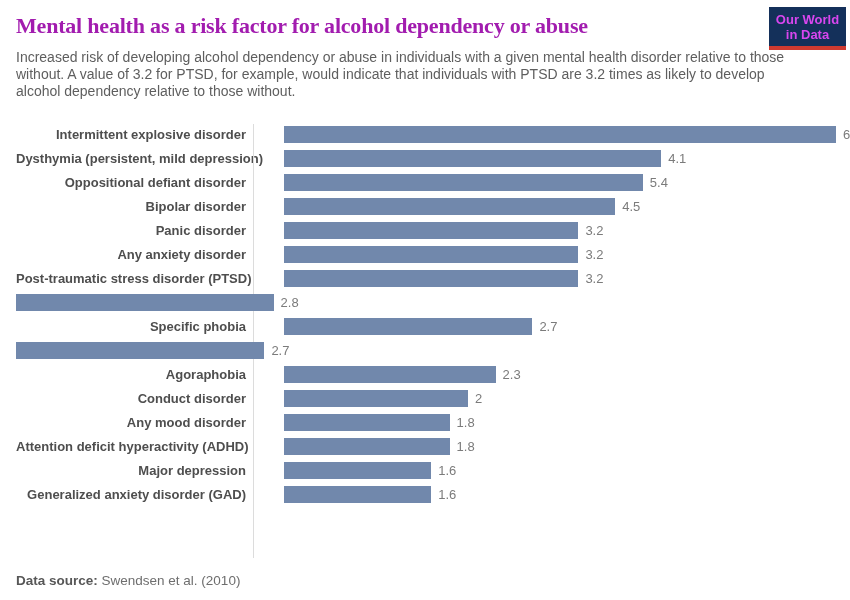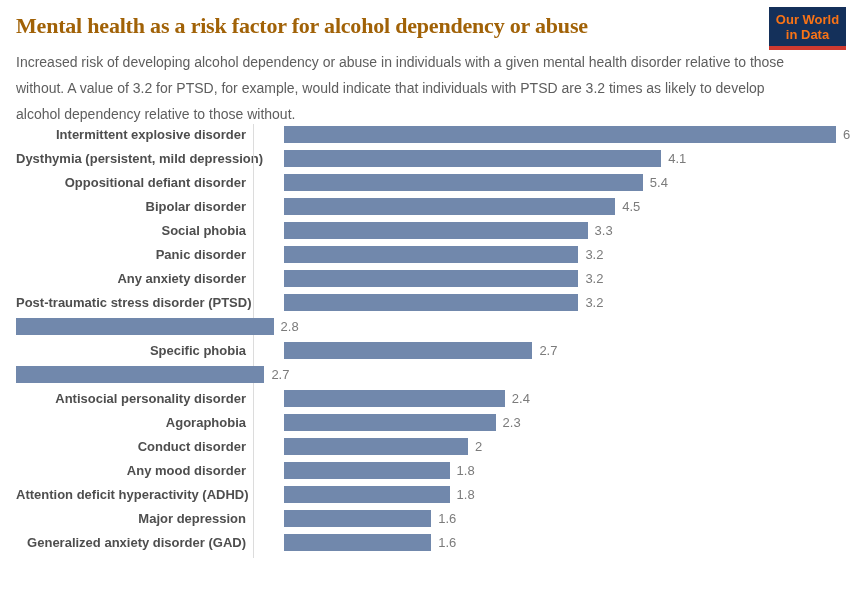--- a/index.html
+++ b/index.html
@@ -10,46 +10,46 @@
     width: 850px;
     height: 600px;
     background: #ffffff;
     overflow: hidden;
   }
   header { padding: 13px 16px 0 16px; position: relative; }
   .page-title {
     font-family: "Liberation Serif", "DejaVu Serif", serif;
     font-size: 22px;
     font-weight: bold;
-    color: #a16207;
+    color: #a21caf;
     letter-spacing: -0.2px;
     margin: 0;
     padding-right: 90px;
   }
   .owid-logo {
     position: absolute;
     top: 7px;
     right: 4px;
     width: 77px;
     height: 43px;
     background: #14305a;
     border-bottom: 4px solid #cf3a30;
-    color: #f97316;
+    color: #d946ef;
     font-size: 13px;
     font-weight: bold;
     line-height: 15px;
     text-align: center;
     display: flex;
     flex-direction: column;
     justify-content: center;
   }
   .subtitle {
     margin: 10px 0 0 0;
     font-size: 14px;
-    line-height: 26px;
+    line-height: 17px;
     color: #5e5e5e;
     max-width: 795px;
   }
   .chart {
     position: absolute;
     top: 122px;
     left: 16px;
     right: 16px;
   }
   .axis-line {
@@ -125,27 +125,20 @@
           </div>
         </div>
         <div class="row">
           <div class="label">Bipolar disorder</div>
           <div class="bar-area">
             <div class="bar" style="width: 331.2px; background: rgb(113, 136, 172);"></div>
             <span class="value">4.5</span>
           </div>
         </div>
         <div class="row">
-          <div class="label">Social phobia</div>
-          <div class="bar-area">
-            <div class="bar" style="width: 303.6px; background: rgb(113, 136, 172);"></div>
-            <span class="value">3.3</span>
-          </div>
-        </div>
-        <div class="row">
           <div class="label">Panic disorder</div>
           <div class="bar-area">
             <div class="bar" style="width: 294.4px; background: rgb(113, 136, 172);"></div>
             <span class="value">3.2</span>
           </div>
         </div>
         <div class="row">
           <div class="label">Any anxiety disorder</div>
           <div class="bar-area">
             <div class="bar" style="width: 294.4px; background: rgb(113, 136, 172);"></div>
@@ -172,27 +165,20 @@
             <span class="value">2.7</span>
           </div>
         </div>
         <div class="row">
           <div class="bar-area">
             <div class="bar" style="width: 248.4px; background: rgb(113, 136, 172);"></div>
             <span class="value">2.7</span>
           </div>
         </div>
         <div class="row">
-          <div class="label">Antisocial personality disorder</div>
-          <div class="bar-area">
-            <div class="bar" style="width: 220.8px; background: rgb(113, 136, 172);"></div>
-            <span class="value">2.4</span>
-          </div>
-        </div>
-        <div class="row">
           <div class="label">Agoraphobia</div>
           <div class="bar-area">
             <div class="bar" style="width: 211.6px; background: rgb(113, 136, 172);"></div>
             <span class="value">2.3</span>
           </div>
         </div>
         <div class="row">
           <div class="label">Conduct disorder</div>
           <div class="bar-area">
             <div class="bar" style="width: 184px; background: rgb(113, 136, 172);"></div>
@@ -224,14 +210,18 @@
           <div class="label">Generalized anxiety disorder (GAD)</div>
           <div class="bar-area">
             <div class="bar" style="width: 147.2px; background: rgb(113, 136, 172);"></div>
             <span class="value">1.6</span>
           </div>
         </div>
       </div>
   </div>
 
   <footer>
+    <div>
+      <span class="source-label">Data source:</span>
+      <span> </span><span>Swendsen et al. (2010)</span>
+    </div>
   </footer>
 </div>
 
 </body></html>

